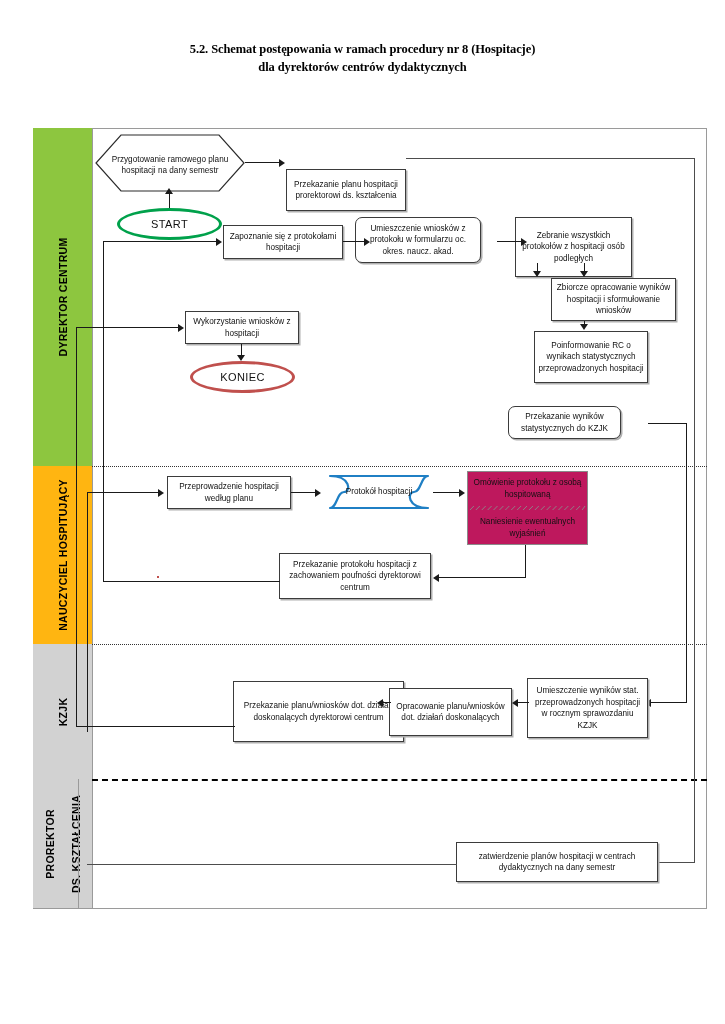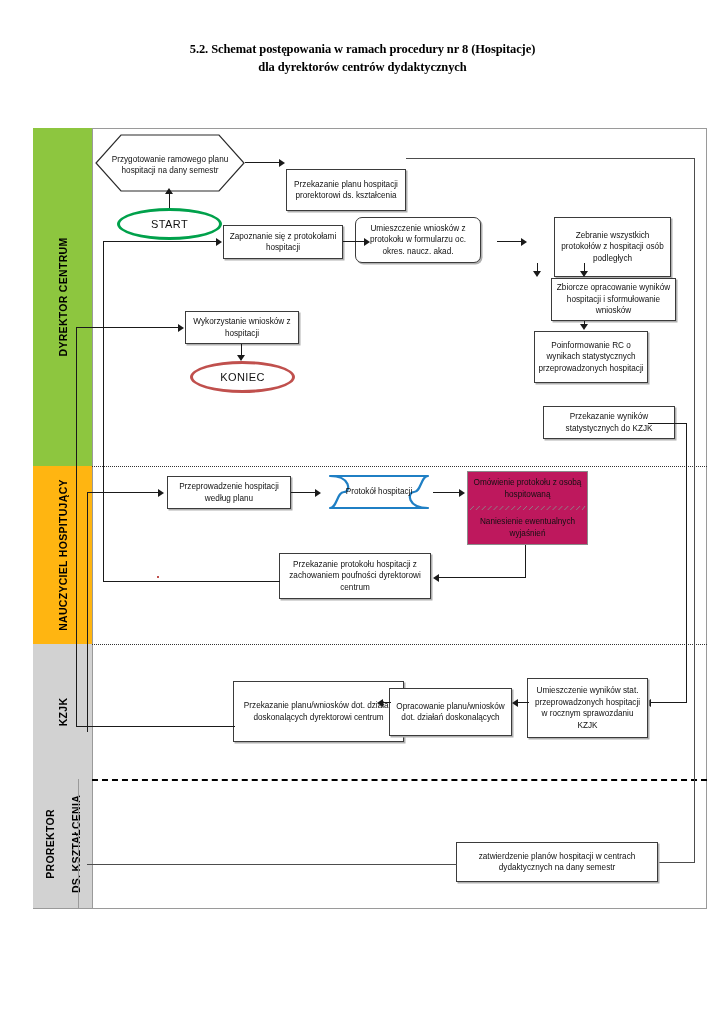--- a/index.html
+++ b/index.html
@@ -157,21 +157,21 @@
   <div class="node" style="left:190px;top:97px;width:120px;height:34px;">
     <span>Zapoznanie się z protokołami hospitacji</span>
   </div>
 
   <div class="node" style="left:322px;top:89px;width:126px;height:46px;border-radius:7px;">
     <span>Umieszczenie wniosków z protokołu w formularzu oc. okres. naucz. akad.</span>
   </div>
   <div class="ln h" style="left:310px;top:113px;width:23px;"></div>
   <div class="arw r" style="left:331px;top:110px;"></div>
 
-  <div class="node" style="left:521px;top:89px;width:117px;height:60px;">
+  <div class="node" style="left:482px;top:89px;width:117px;height:60px;">
     <span>Zebranie wszystkich protokołów z hospitacji osób podległych</span>
   </div>
   <div class="ln h" style="left:464px;top:113px;width:26px;"></div>
   <div class="arw r" style="left:488px;top:110px;"></div>
 
   <div class="ln v" style="left:504px;top:135px;height:9px;"></div>
   <div class="arw d" style="left:500px;top:143px;"></div>
 
   <div class="node" style="left:518px;top:150px;width:125px;height:43px;">
     <span>Zbiorcze opracowanie wyników hospitacji i sformułowanie wniosków</span>
@@ -188,21 +188,21 @@
   <div class="node" style="left:152px;top:183px;width:114px;height:33px;">
     <span>Wykorzystanie wniosków z hospitacji</span>
   </div>
 
   <div class="terminator term-end" style="left:157px;top:233px;width:105px;height:32px;">
     <span>KONIEC</span>
   </div>
   <div class="ln v" style="left:208px;top:216px;height:12px;"></div>
   <div class="arw d" style="left:204px;top:227px;"></div>
 
-  <div class="node" style="left:510px;top:278px;width:132px;height:33px;">
+  <div class="node" style="left:475px;top:278px;width:113px;height:33px;border-radius:7px;">
     <span>Przekazanie wyników statystycznych do KZJK</span>
   </div>
 
   <div class="ln thin h" style="left:373px;top:30px;width:289px;"></div>
   <div class="ln thin v" style="left:661px;top:30px;height:705px;"></div>
   <div class="ln thin h" style="left:625px;top:734px;width:37px;"></div>
   <div class="arw l" style="left:620px;top:731px;"></div>
 
   <div class="ln v" style="left:653px;top:295px;height:279px;"></div>
   <div class="ln h" style="left:615px;top:295px;width:39px;"></div>

